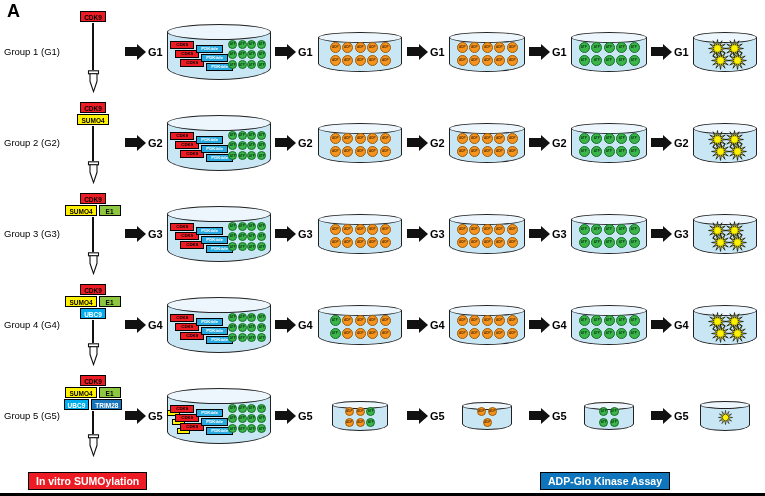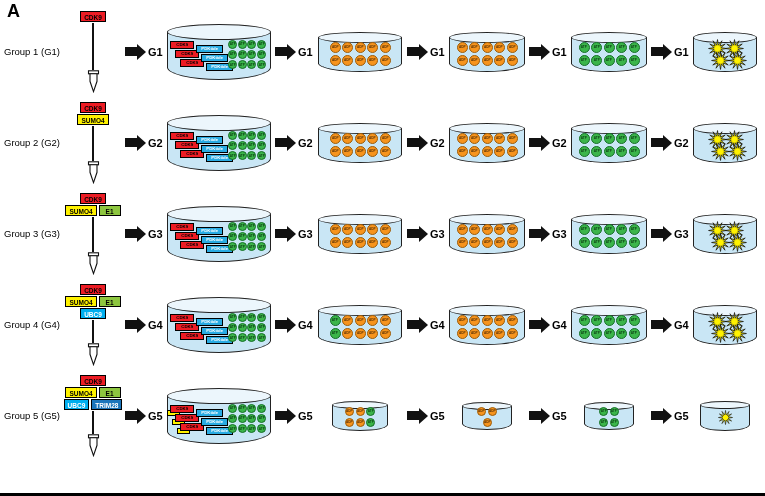--- a/index.html
+++ b/index.html
@@ -1108,15 +1108,17 @@
             <div class="dish-body" style="top: 4px; background: rgb(201, 230, 245); border-radius: 0px 0px 25px 25px / 0px 0px 6.4px 6.4px;"></div>
             <div class="dish-rim" style="height: 8px; background: rgb(236, 246, 252);"></div>
             <div class="star" style="left: 17.5px; top: 9.5px;"><svg width="15" height="15" viewBox="0 0 20 20">
                 <polygon points="10.00,0.60 10.93,6.52 14.70,1.86 12.55,7.45 18.14,5.30 13.48,9.07 19.40,10.00 13.48,10.93 18.14,14.70 12.55,12.55 14.70,18.14 10.93,13.48 10.00,19.40 9.07,13.48 5.30,18.14 7.45,12.55 1.86,14.70 6.52,10.93 0.60,10.00 6.52,9.07 1.86,5.30 7.45,7.45 5.30,1.86 9.07,6.52" fill="#fff200" stroke="#111" stroke-width="0.8"></polygon>
               </svg></div>
           </div>
         </div>
       </div>
     </div>
   <div class="legend">
+    <div class="legend-item" style="left: 28px; background: rgb(237, 28, 36);">In vitro SUMOylation</div>
+    <div class="legend-item" style="left: 540px; background: rgb(15, 117, 188);">ADP-Glo Kinase Assay</div>
   </div>
   <div class="bottom-bar"></div>
 </div>
 
 </body></html>

